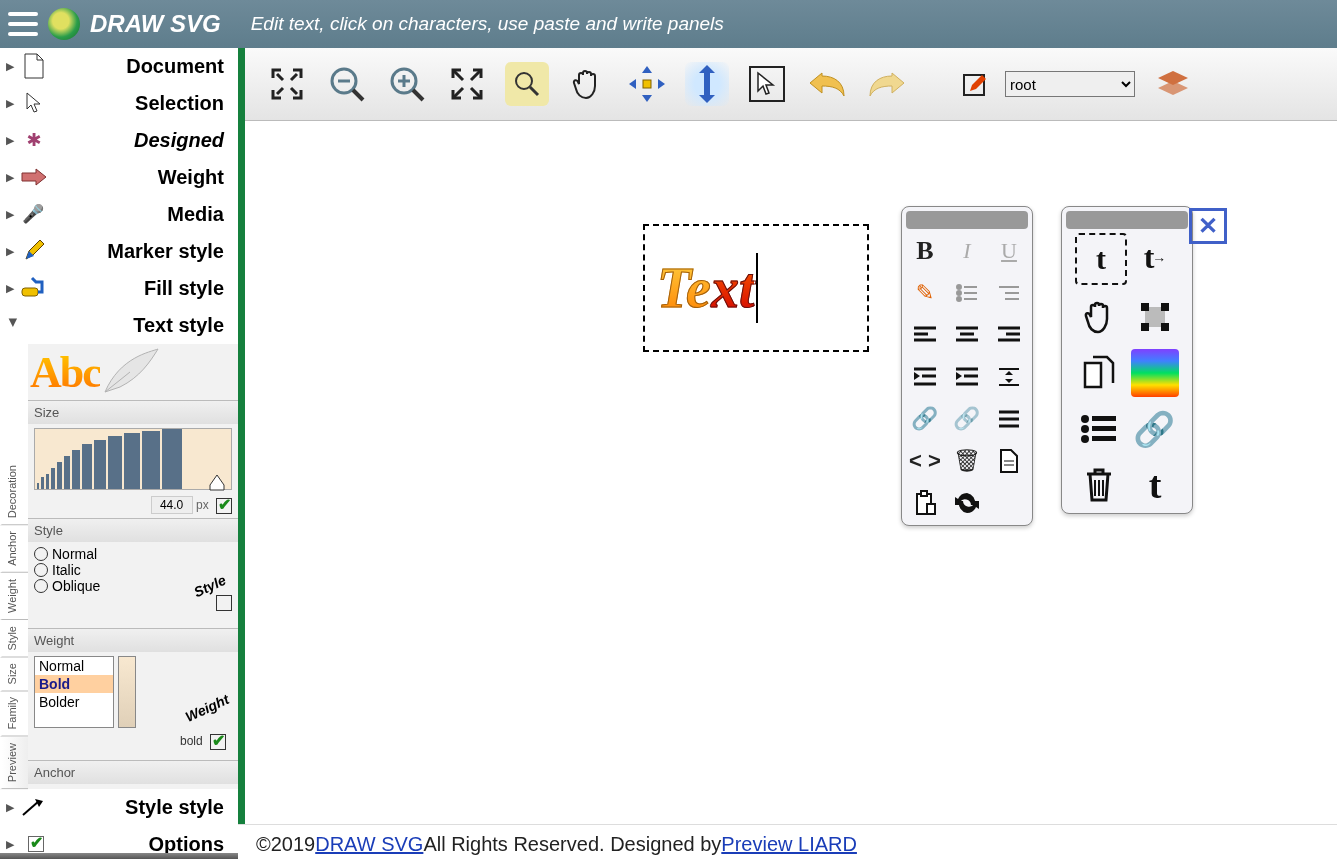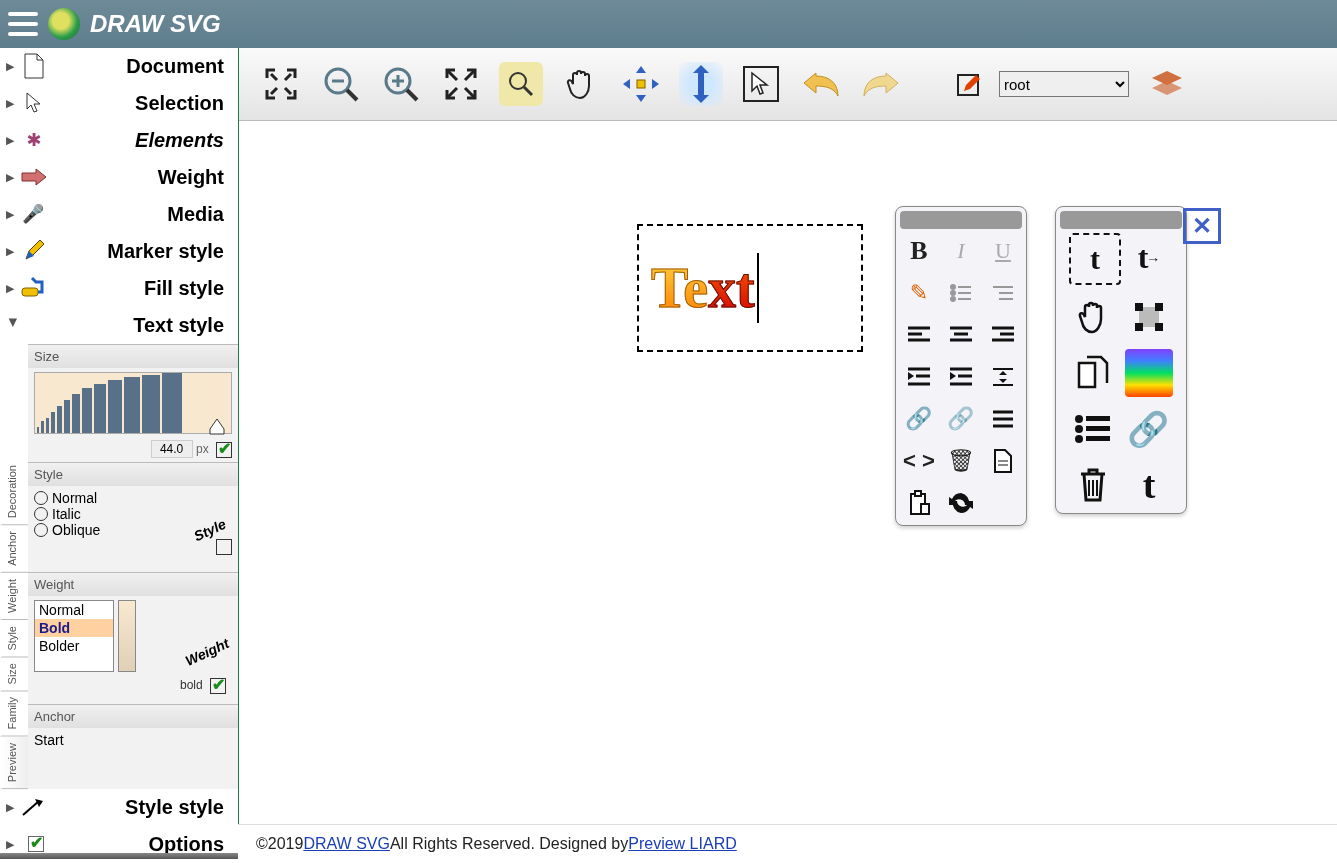--- a/index.html
+++ b/index.html
@@ -43,64 +43,65 @@
 .radio-row .r { width:12px; height:12px; border:1px solid #333; border-radius:50%; }
 .fancy-label { position:absolute; right:12px; bottom:12px; font-style:italic; font-weight:bold; transform:rotate(-25deg); }
 
 .wlist { width:78px; height:70px; border:1px solid #888; background:#fff; overflow:hidden; font-size:14px; display:inline-block; vertical-align:top; }
 .wlist div { padding:1px 4px; }
 .wlist .sel { background:#ffd0a0; font-weight:bold; color:#1a1a8a; }
 .scroll-mock { display:inline-block; width:16px; height:70px; background:linear-gradient(#f8e8d0,#e0d0b8); border:1px solid #888; vertical-align:top; }
 .weight-foot { text-align:right; font-size:12px; color:#333; padding:6px 6px 0; }
 .sb-foot { position:absolute; left:0; bottom:4px; width:238px; height:6px; background:linear-gradient(#888,#555); }
 
-.canvas-area { position:absolute; left:238px; right:0; top:48px; bottom:38px; background:#fff; border-left:1px solid #15803d; }
+.canvas-area { position:absolute; left:238px; right:0; top:48px; bottom:38px; background:#fff; border-left:7px solid #15803d; }
 .toolbar { position:absolute; left:0; right:0; top:0; height:72px; background:linear-gradient(#fafafa,#e4e4e4); border-bottom:1px solid #bbb; display:flex; align-items:center; padding:0 20px; gap:16px; }
 .tb-btn { width:44px; height:44px; display:flex; align-items:center; justify-content:center; font-size:28px; color:#444; border-radius:6px; cursor:pointer; }
 .tb-btn.hi { background:#f0e8a8; }
 .tb-btn.hiblue { background:radial-gradient(#d0e8ff 40%,transparent); }
 .tb-btn.yel { color:#d4a040; }
 .tb-sel { width:130px; height:26px; font-size:15px; border:1px solid #777; }
 
-.text-obj { position:absolute; left:398px; top:176px; width:210px; height:124px; border:2px dashed #000; background:#fff; display:flex; align-items:center; padding-left:12px; }
+.text-obj { position:absolute; left:398px; top:176px; width:210px; height:124px; border:2px dashed #000; background:#fff; display:flex; align-items:center; padding-left:12px;font-style:italic; }
 .text-obj .tword { font-family:Georgia,serif; font-size:56px; font-weight:bold; }
 .text-obj .c1 { color:transparent; -webkit-text-stroke:1px #a06010; background:linear-gradient(#ffd040,#ff8000); -webkit-background-clip:text; }
 .text-obj .c2 { color:transparent; -webkit-text-stroke:1px #601010; background:linear-gradient(#ff6000,#d00000); -webkit-background-clip:text; }
 .text-obj .cursor { width:2px; height:70px; background:#000; margin-left:2px; }
 
 .float-panel { position:absolute; width:122px; background:#f4f4f8; border:1px solid #888; border-radius:8px; padding:4px; box-shadow:0 2px 4px rgba(0,0,0,.2); }
 .fp1 { left:656px; top:158px; }
 .fp2 { left:816px; top:158px; }
 .fp-header { height:18px; background:#999; border-radius:4px; margin-bottom:4px; }
 .fp-grid { display:grid; grid-template-columns:repeat(3,36px); gap:6px; justify-content:center; }
 .fp-grid2 { display:grid; grid-template-columns:repeat(2,48px); gap:8px; justify-content:center; }
 .pi { width:36px; height:36px; display:flex; align-items:center; justify-content:center; font-size:22px; color:#222; border-radius:4px; }
 .pi2 { width:48px; height:48px; display:flex; align-items:center; justify-content:center; font-size:30px; color:#111; border-radius:4px; }
 .pi.b { font-weight:bold; font-family:serif; font-size:26px; }
 .pi.i { font-style:italic; font-family:serif; color:#aaa; }
 .pi.u { text-decoration:underline; font-family:serif; color:#aaa; }
 .rainbow { background:linear-gradient(#8040ff,#4080ff,#00e060,#ffe000,#ff4000); }
 .close-x { position:absolute; left:944px; top:160px; width:32px; height:30px; border:3px solid #4060c8; display:flex; align-items:center; justify-content:center; color:#4060c8; font-size:24px; font-weight:bold; cursor:pointer; }
 
-.footer { position:absolute; left:238px; right:0; bottom:0; height:38px; background:#fff; border-top:1px solid #ddd; display:flex; align-items:center; padding-left:18px; font-size:16px; color:#222; }
+.footer { position:absolute; left:238px; right:0; bottom:0; height:38px; background:#fff; border-top:1px solid #ddd; display:flex; align-items:center; padding-left:18px; font-size:20px; color:#222; }
 .footer a { color:#1a3db8; text-decoration:underline; }
 
 svg { display:block; }
 </style>
 </head>
 <body>
 
 <div class="header">
   <div class="hamburger">
       <span></span>
       <span></span>
       <span></span>
     </div>
   <div class="logo-bird"></div>
   <div class="app-title">DRAW SVG</div>
+  <div class="app-hint">Edit text, click on characters, use paste and write panels</div>
 </div>
 
 <div class="sidebar">
 
   <div class="menu-row">
       <span class="chev">▶</span>
       <span class="mi-icon">
         <svg width="22" height="26">
           <path d="M2 1h12l6 6v18H2z" fill="#fff" stroke="#333"></path>
           <path d="M14 1v6h6" fill="none" stroke="#333"></path>
@@ -115,21 +116,21 @@
         <svg width="20" height="24">
           <path d="M3 2l0 16 4-4 3 7 3-1-3-7h6z" fill="#fff" stroke="#333"></path>
         </svg>
       </span>
       <span class="mi-label">Selection</span>
     </div>
 
   <div class="menu-row elem">
       <span class="chev">▶</span>
       <span class="mi-icon" style="color:#a04070">✱</span>
-      <span class="mi-label">Elements</span>
+      <span class="mi-label">Designed</span>
     </div>
 
   <div class="menu-row">
       <span class="chev">▶</span>
       <span class="mi-icon">
         <svg width="26" height="18">
           <path d="M1 5h14V1l10 8-10 8v-4H1z" fill="#d07070" stroke="#803030"></path>
         </svg>
       </span>
       <span class="mi-label">Weight</span>
@@ -173,20 +174,26 @@
     <div class="ts-tabs">
       <div class="vt active">Preview</div>
       <div class="vt">Family</div>
       <div class="vt">Size</div>
       <div class="vt">Style</div>
       <div class="vt">Weight</div>
       <div class="vt">Anchor</div>
       <div class="vt">Decoration</div>
     </div>
     <div class="ts-body">
+      <div class="abo">
+        <span class="abo-txt">Abc</span>
+        <svg class="feather" viewBox="0 0 60 50">
+            <path d="M5 45 C20 10 50 5 58 2 C50 15 40 30 20 40z M5 45 L30 25" fill="#ddd" stroke="#888"></path>
+          </svg>
+      </div>
 
       <div class="sect">
         <div class="sect-h">Size</div>
         <div class="sect-b">
           <div class="size-graph">
             <span style="width:2px;height:10%"></span>
               <span style="width:3px;height:20%"></span>
               <span style="width:3px;height:25%"></span>
             <span style="width:4px;height:35%"></span>
               <span style="width:5px;height:45%"></span>

